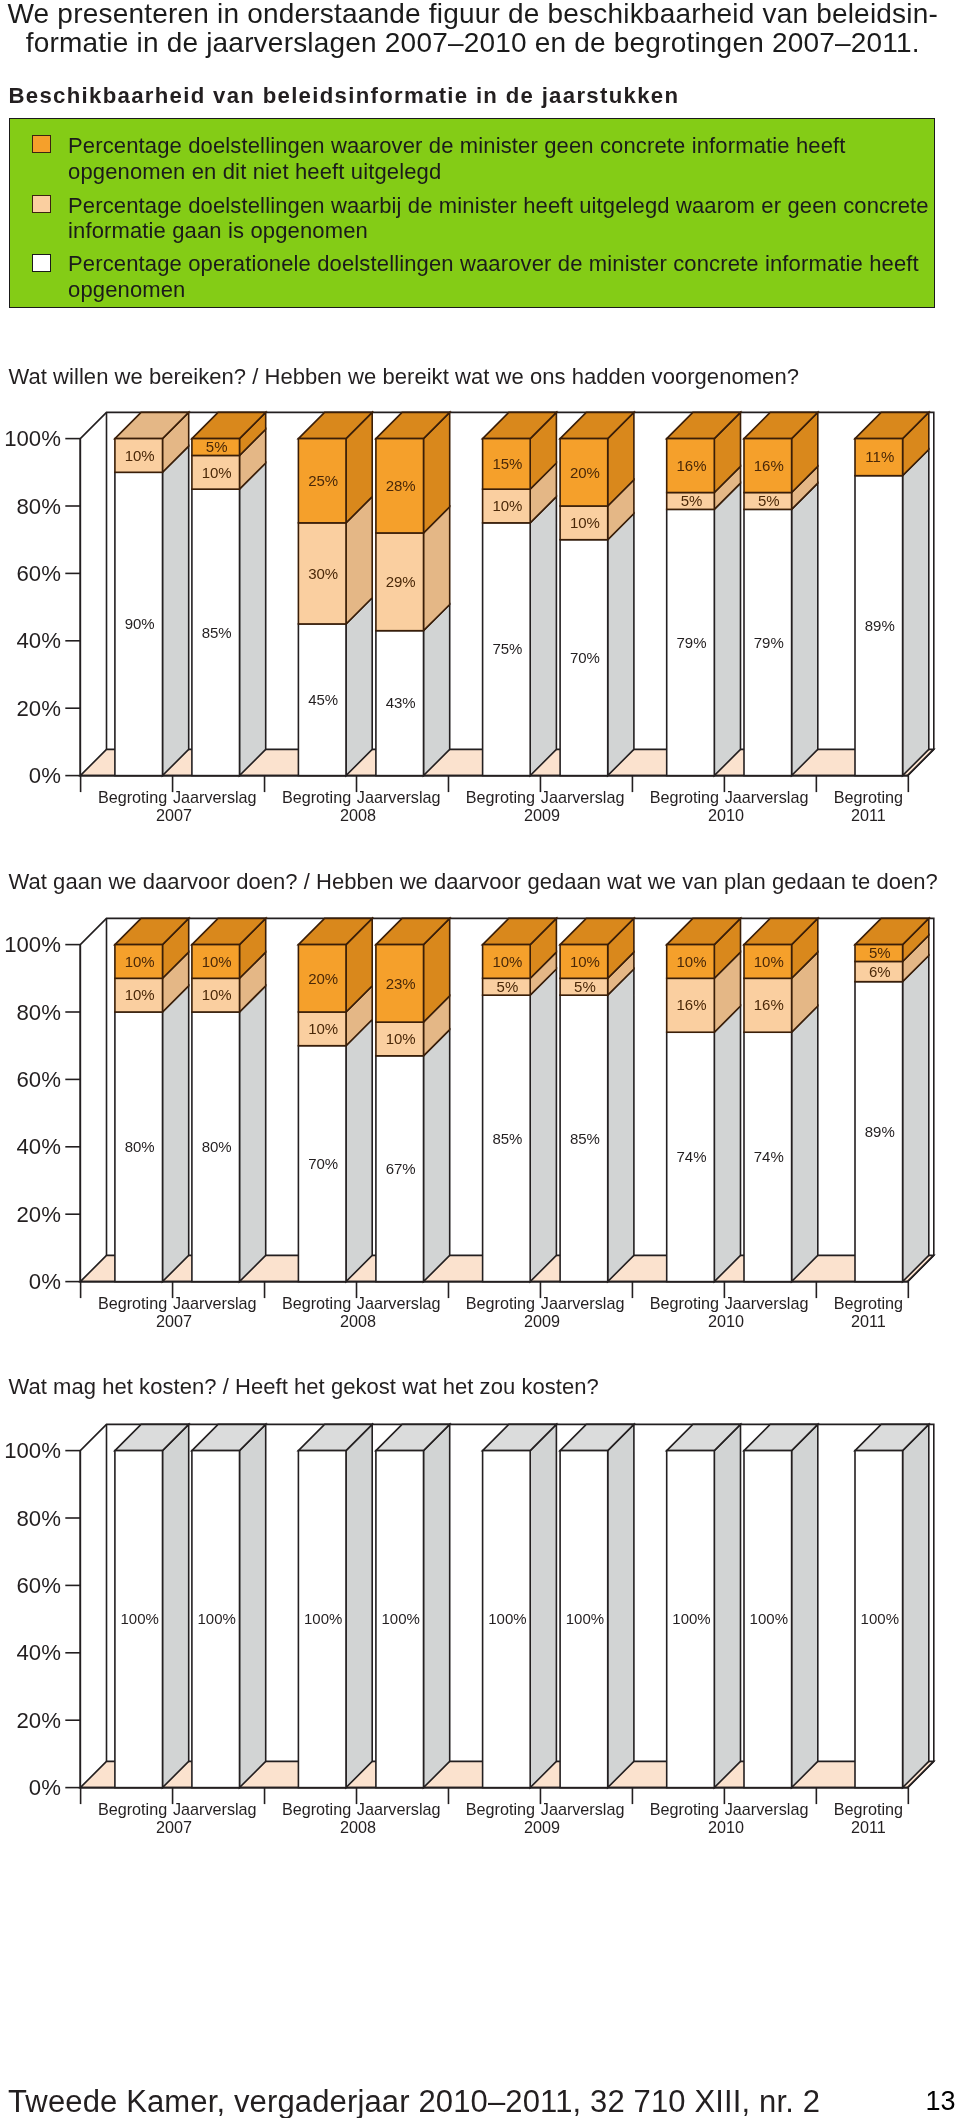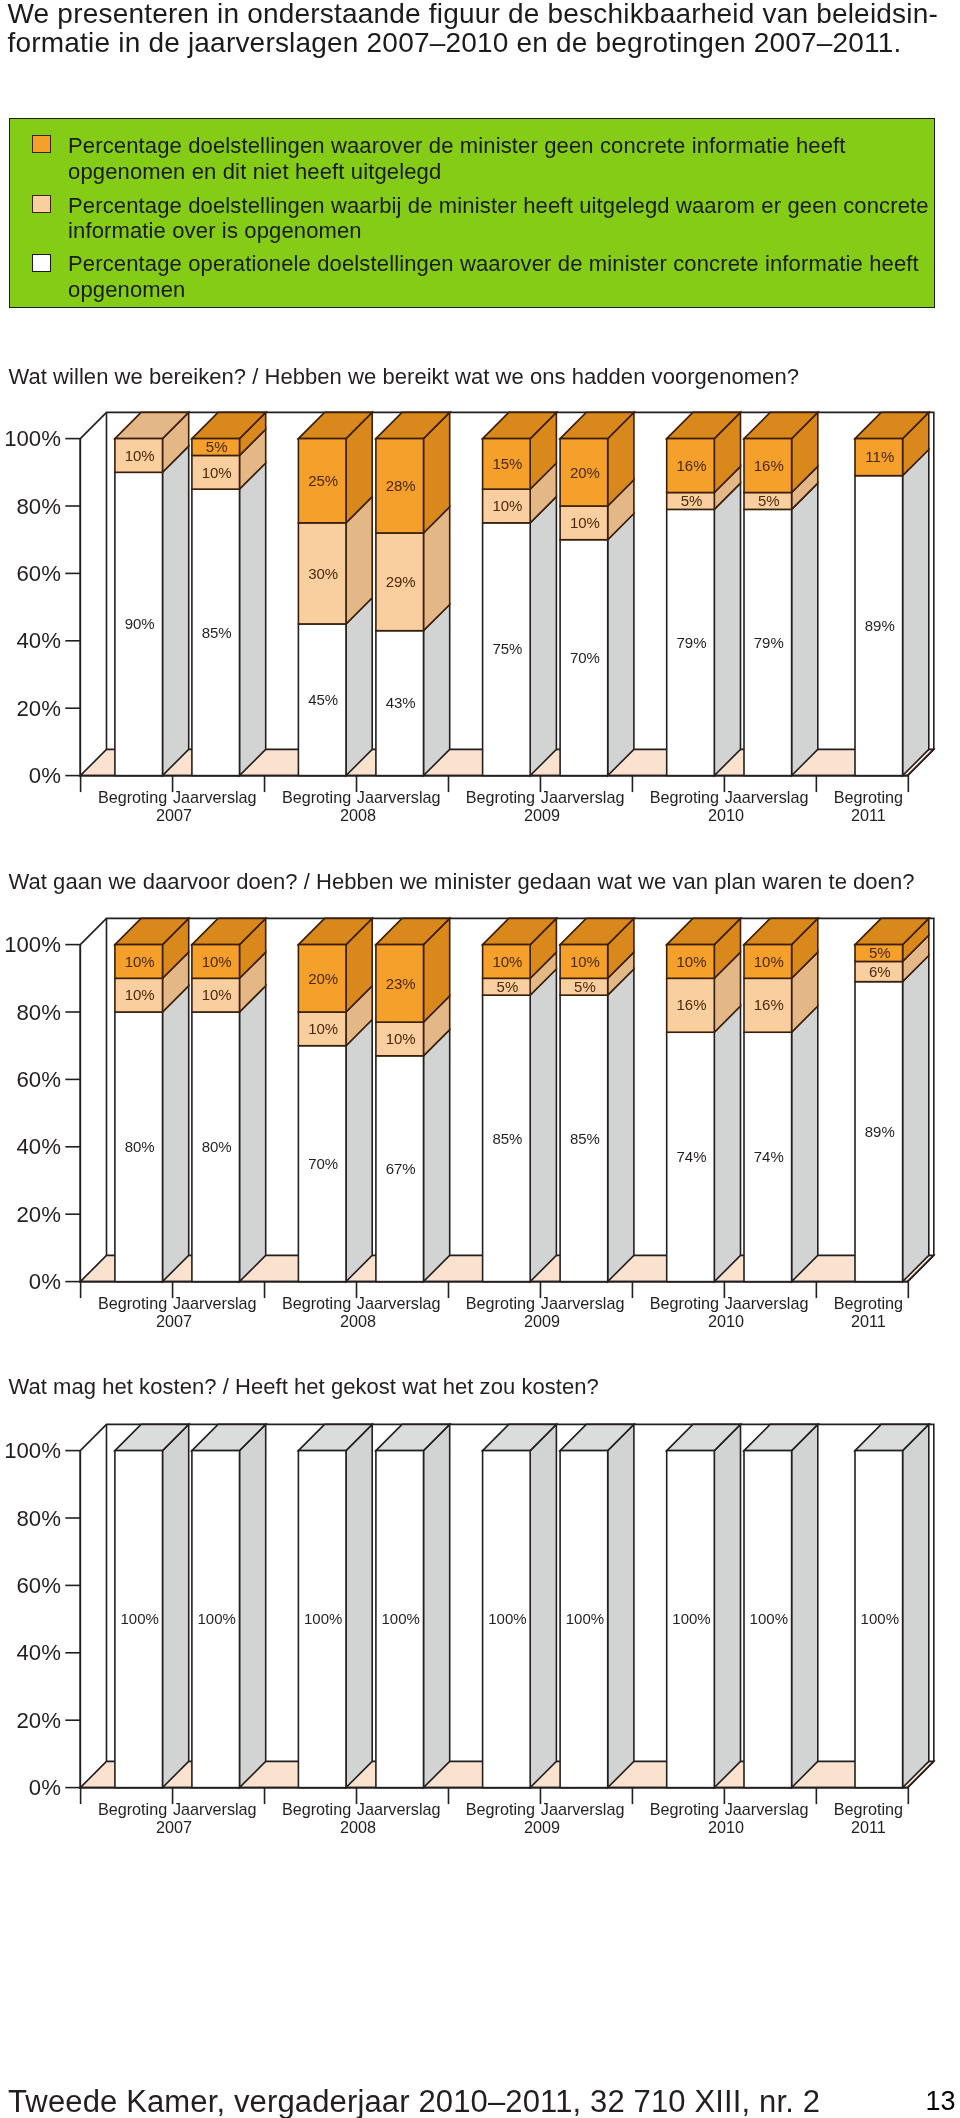--- a/index.html
+++ b/index.html
@@ -1,20 +1,20 @@
 <!DOCTYPE html>
 <html><head>
 <meta charset="utf-8">
 <style>
   html,body{margin:0;padding:0;background:#ffffff;}
   body{width:960px;height:2118px;font-family:"Liberation Sans",sans-serif;color:#1a1a1a;-webkit-font-smoothing:antialiased;}
   .page{position:relative;width:960px;height:2118px;overflow:hidden;}
 
   
-  .intro{position:absolute;left:7.5px;top:-1px;font-size:28px;letter-spacing:0.2px;color:#1b1b1b;}
+  .intro{position:absolute;left:7.5px;top:-1px;font-size:28px;letter-spacing:0.2px;color:#1b1b1b;text-align:center;}
   .intro > div{display:block;height:29px;line-height:29px;white-space:pre;font-size:28px;margin:0;padding:0;}
 
   
   .fig-title{position:absolute;left:8.5px;top:84.5px;font-size:22.2px;line-height:22px;font-weight:bold;letter-spacing:1.3px;color:#231f20;white-space:pre;}
 
   
   .legendbox{position:absolute;left:8.5px;top:118px;width:926px;height:189.5px;border:1.6px solid #1a1a1a;box-sizing:border-box;background:#84cc16;}
   .legend-row{position:absolute;left:0;width:100%;height:0;}
   .swatch{position:absolute;top:-1.2px;width:18.3px;height:18.3px;border:1.7px solid #3d2410;box-sizing:border-box;}
   .legend-text{position:absolute;left:58.5px;font-size:22px;line-height:22px;letter-spacing:0.14px;color:#1b1b1b;white-space:pre;}
@@ -34,31 +34,32 @@
 </head>
 <body>
 
 <div class="page">
 
   <div class="intro">
     <div>We presenteren in onderstaande figuur de beschikbaarheid van beleidsin-</div>
     <div>formatie in de jaarverslagen 2007–2010 en de begrotingen 2007–2011.</div>
   </div>
 
+  <div class="fig-title">Beschikbaarheid van beleidsinformatie in de jaarstukken</div>
 
   <div class="legendbox">
     <div class="legend-row" style="top:17.3px">
       <span class="swatch" style="left:22.8px;background:#f5a02b"></span>
       <span class="legend-text" style="top:-1.7px">Percentage doelstellingen waarover de minister geen concrete informatie heeft</span>
       <span class="legend-text" style="top:24.3px">opgenomen en dit niet heeft uitgelegd</span>
     </div>
     <div class="legend-row" style="top:77.2px">
       <span class="swatch" style="left:22.8px;background:#facfa0"></span>
       <span class="legend-text" style="top:-1.7px">Percentage doelstellingen waarbij de minister heeft uitgelegd waarom er geen concrete</span>
-      <span class="legend-text" style="top:24.3px">informatie over is opgenomen</span>
+      <span class="legend-text" style="top:24.3px">informatie gaan is opgenomen</span>
     </div>
     <div class="legend-row" style="top:136.1px">
       <span class="swatch" style="left:22.8px;background:#ffffff;border-color:#1a1a1a"></span>
       <span class="legend-text" style="top:-1.7px">Percentage operationele doelstellingen waarover de minister concrete informatie heeft</span>
       <span class="legend-text" style="top:24.3px">opgenomen</span>
     </div>
   </div>
 
   <div class="chart-title" style="top:365.5px">Wat willen we bereiken? / Hebben we bereikt wat we ons hadden voorgenomen?</div>
   <div class="chart" style="top:400px">
@@ -209,21 +210,21 @@
             <text x="174.07" y="421.3" text-anchor="middle" class="xlab">2007</text>
             <text x="358.01" y="421.3" text-anchor="middle" class="xlab">2008</text>
             <text x="541.95" y="421.3" text-anchor="middle" class="xlab">2009</text>
             <text x="725.89" y="421.3" text-anchor="middle" class="xlab">2010</text>
             <text x="868.345" y="421.3" text-anchor="middle" class="xlab">2011</text>
           </g>
         </g>
       </svg>
     </div>
 
-  <div class="chart-title" style="top:870.9px">Wat gaan we daarvoor doen? / Hebben we minister gedaan wat we van plan waren te doen?</div>
+  <div class="chart-title" style="top:870.9px">Wat gaan we daarvoor doen? / Hebben we daarvoor gedaan wat we van plan gedaan te doen?</div>
   <div class="chart" style="top:905.7px">
       <svg width="960" height="460" viewBox="0 0 960 460">
         <g>
           <polygon points="106.5,12.400000000000002 933.8,12.400000000000002 933.8,349.40000000000003 106.5,349.40000000000003" fill="#ffffff" stroke="none"></polygon>
           <polygon points="80.3,38.6 106.5,12.400000000000002 106.5,349.40000000000003 80.3,375.6" fill="#ffffff" stroke="none"></polygon>
           <polygon points="80.3,375.6 106.5,349.40000000000003 933.8,349.40000000000003 907.5999999999999,375.6" fill="#fbe2ce" stroke="#231f20" stroke-width="1.6"></polygon>
           <path d="M 80.3 38.6 L 106.5 12.400000000000002 L 933.8 12.400000000000002 L 933.8 349.40000000000003 L 907.5999999999999 375.6 L 80.3 375.6 Z" fill="none" stroke="#231f20" stroke-width="1.6" stroke-linejoin="miter"></path>
           <line x1="80.3" y1="38.6" x2="80.3" y2="375.6" stroke="#231f20" stroke-width="1.6"></line>
           <line x1="106.5" y1="12.400000000000002" x2="106.5" y2="349.40000000000003" stroke="#231f20" stroke-width="1.6"></line>
           <line x1="65.3" y1="375.6" x2="80.3" y2="375.6" stroke="#231f20" stroke-width="1.6"></line>

